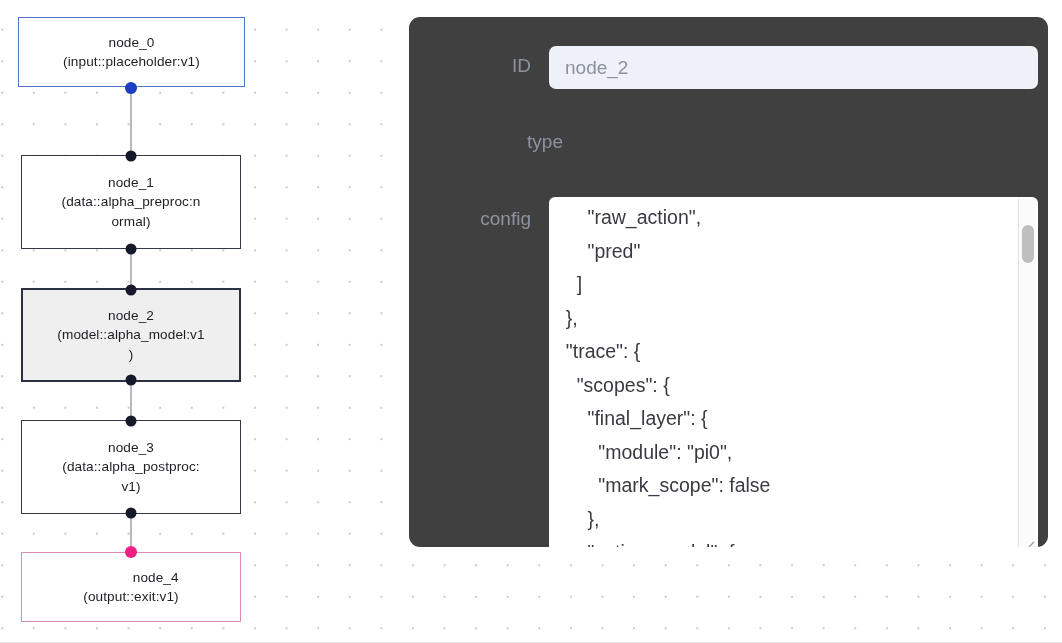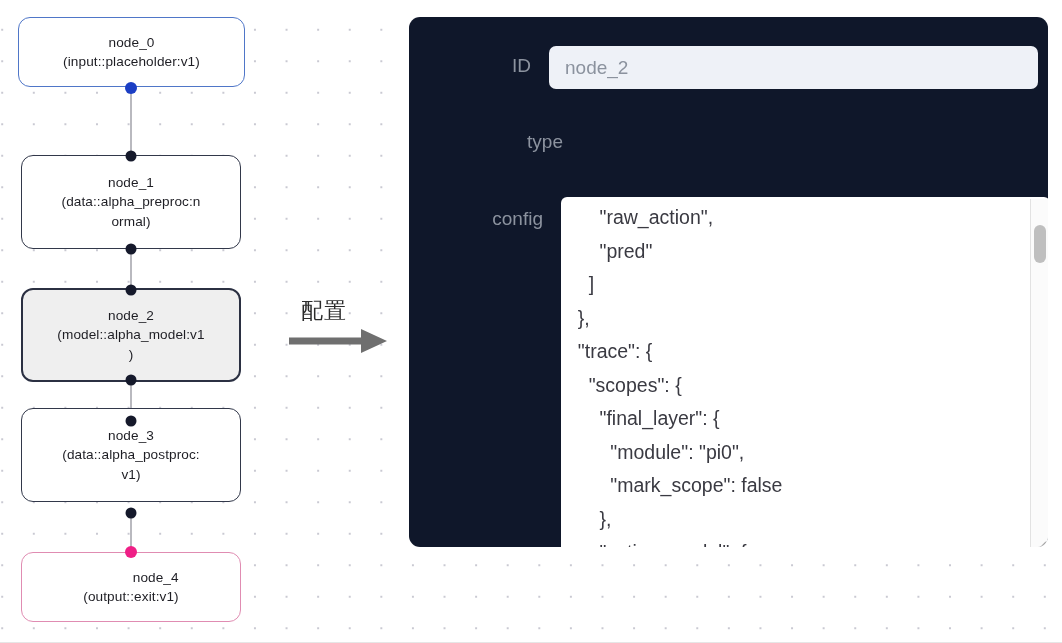--- a/index.html
+++ b/index.html
@@ -30,21 +30,21 @@
     background-size: 31.6px 31.5px;
     background-position: 18px 14px;
   }
 
   
   .node {
     position: absolute;
     box-sizing: border-box;
     background: #ffffff;
     border: 1.6px solid #32384a;
-    border-radius: 12px;
+    border-radius: 0;
     display: flex;
     align-items: center;
     justify-content: center;
     text-align: center;
     color: #1e1e24;
     font-size: 13.6px;
     line-height: 1.42;
     letter-spacing: .1px;
     padding: 2px 8px;
     font-family: "Liberation Sans", sans-serif;
@@ -96,21 +96,21 @@
   }
   #arrow-shape { position: absolute; left: 0; top: 32px; }
 
   
   #config-panel {
     position: absolute;
     left: 409px;
     top: 17px;
     width: 639px;
     height: 530px;
-    background: #0f172a;
+    background: #404040;
     border-radius: 11px;
     overflow: hidden;
   }
   .form-row {
     position: absolute;
     display: flex;
     align-items: flex-start;
   }
   .field-label {
     color: #8c939f;
@@ -131,21 +131,21 @@
     padding: 0 16px;
     outline: none;
   }
 
   #row-id   { left: 0;  top: 29px;  }
   #row-type { left: 0;  top: 105px; }
   #row-config { left: 0; top: 180px; }
 
   #label-id    { width: 122px; margin-top: 10px; }
   #label-type  { width: 122px; margin-top: 10px; padding-left: 32px; }
-  #label-config{ width: 122px; margin-top: 12px; padding-left: 12px; }
+  #label-config{ width: 122px; margin-top: 12px; }
 
   #input-id   { width: 489px; height: 43px; line-height: 43px; }
   #input-type { width: 489px; height: 43px; line-height: 43px; }
 
   #config-textarea {
     box-sizing: border-box;
     width: 489px;
     height: 358px;
     background: #ffffff;
     border: none;
@@ -236,46 +236,40 @@
 (data::alpha_preproc:n
 ormal)</span>
     </div>
 
     <div class="node is-selected" style="left:21px; top:288px; width:220px; height:94px;">
       <span class="lbl">node_2
 (model::alpha_model:v1
 )</span>
     </div>
 
-    <div class="node" style="left:21px; top:408px; width:220px; height:94px;">
+    <div class="node" style="left:21px; top:420px; width:220px; height:94px;">
       <span class="lbl">node_3
 (data::alpha_postproc:
 v1)</span>
     </div>
 
     <div class="node is-output" style="left:21px; top:552px; width:220px; height:70px;text-align:right;">
       <span class="lbl">node_4
 (output::exit:v1)</span>
     </div>
 
     <div class="handle blue" style="left:131px; top:88px;"></div>
     <div class="handle" style="left:131px; top:156px;"></div>
     <div class="handle" style="left:131px; top:249px;"></div>
     <div class="handle" style="left:131px; top:290px;"></div>
     <div class="handle" style="left:131px; top:380px;"></div>
     <div class="handle" style="left:131px; top:421px;"></div>
     <div class="handle" style="left:131px; top:513px;"></div>
     <div class="handle pink" style="left:131px; top:552px;"></div>
 
-    <div id="arrow-group">
-      <div id="arrow-caption">配置</div>
-      <svg id="arrow-shape" width="100" height="26" viewBox="0 0 100 26">
-        <path d="M0 9.5 L72 9.5 L72 1 L98 13 L72 25 L72 16.5 L0 16.5 Z" fill="#6f6f6f"></path>
-      </svg>
-    </div>
   </div>
 
   <div id="config-panel">
 
     <div class="form-row" id="row-id">
       <div class="field-label" id="label-id">ID</div>
       <div style="width:18px;"></div>
       <div class="text-input" id="input-id">node_2</div>
     </div>
 

